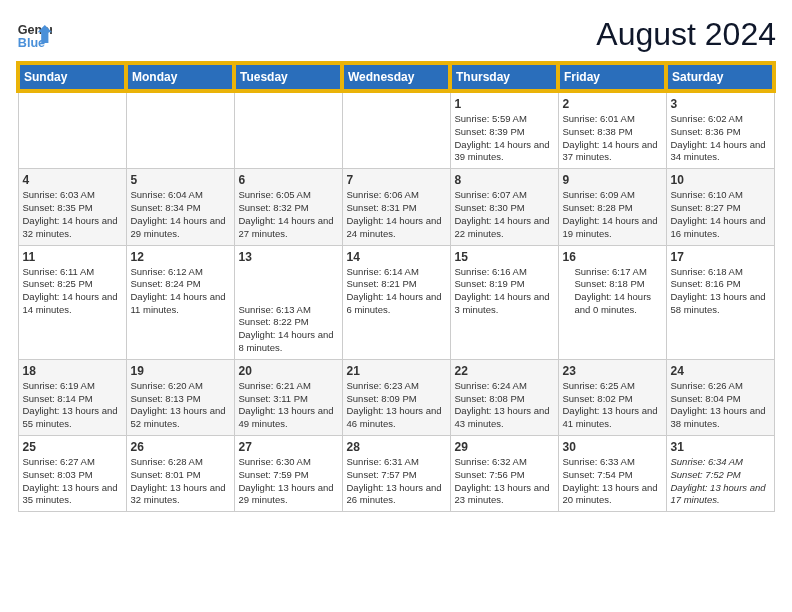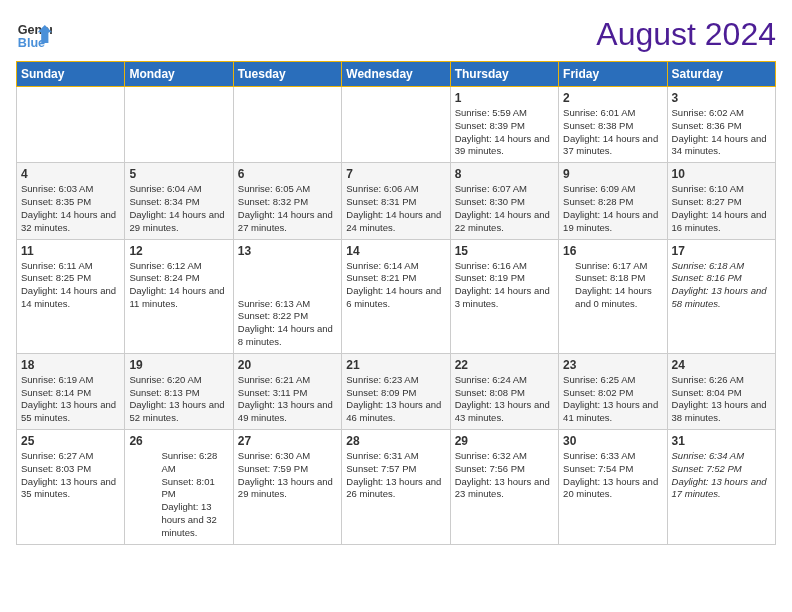--- a/index.html
+++ b/index.html
@@ -24,40 +24,40 @@
     .logo-icon {
       width: 36px;
       height: 36px;
     }
     .title-block {
       text-align: right;
     }
     .title-block h1 {
       font-size: 32px;
       font-weight: normal;
-      color: #4c1d95;
+      color: #0f172a;
     }
     .title-block h2 {
       font-size: 14px;
       font-weight: normal;
       color: #555;
     }
     table {
       width: 100%;
       border-collapse: collapse;
       font-size: 10.5px;
     }
     thead tr th {
       background-color: #2a6ebb;
       color: #fff;
       padding: 5px 4px;
       text-align: left;
       font-size: 12px;
       font-weight: bold;
-      border: 1px solid #eab308;
+      border: 4px solid #eab308;
     }
     tbody tr td {
       border: 1px solid #ccc;
       vertical-align: top;
       padding: 4px 4px;
       width: 14.28%;
       min-height: 80px;
       background: #fff;
     }
     tbody tr:nth-child(even) td {
@@ -208,21 +208,21 @@
 Daylight: 14 hours and 3 minutes.</div>
         </td>
         <td>
           <span class="day-number">16</span>
           <div class="day-info" style="white-space: pre-line; margin-left: 12px;">Sunrise: 6:17 AM
 Sunset: 8:18 PM
 Daylight: 14 hours and 0 minutes.</div>
         </td>
         <td>
           <span class="day-number">17</span>
-          <div class="day-info" style="white-space: pre-line; font-style: italic;">Sunrise: 6:18 AM
+          <div class="day-info" style="white-space: pre-line;">Sunrise: 6:18 AM
 Sunset: 8:16 PM
 Daylight: 13 hours and 58 minutes.</div>
         </td>
       </tr>
       <tr>
         <td>
           <span class="day-number">18</span>
           <div class="day-info" style="white-space: pre-line;">Sunrise: 6:19 AM
 Sunset: 8:14 PM
 Daylight: 13 hours and 55 minutes.</div>
@@ -266,21 +266,21 @@
       </tr>
       <tr>
         <td>
           <span class="day-number">25</span>
           <div class="day-info" style="white-space: pre-line;">Sunrise: 6:27 AM
 Sunset: 8:03 PM
 Daylight: 13 hours and 35 minutes.</div>
         </td>
         <td>
           <span class="day-number">26</span>
-          <div class="day-info" style="white-space: pre-line; margin-left: 32px;">Sunrise: 6:28 AM
+          <div class="day-info" style="white-space: pre-line;">Sunrise: 6:28 AM
 Sunset: 8:01 PM
 Daylight: 13 hours and 32 minutes.</div>
         </td>
         <td>
           <span class="day-number">27</span>
           <div class="day-info" style="white-space: pre-line;">Sunrise: 6:30 AM
 Sunset: 7:59 PM
 Daylight: 13 hours and 29 minutes.</div>
         </td>
         <td>

